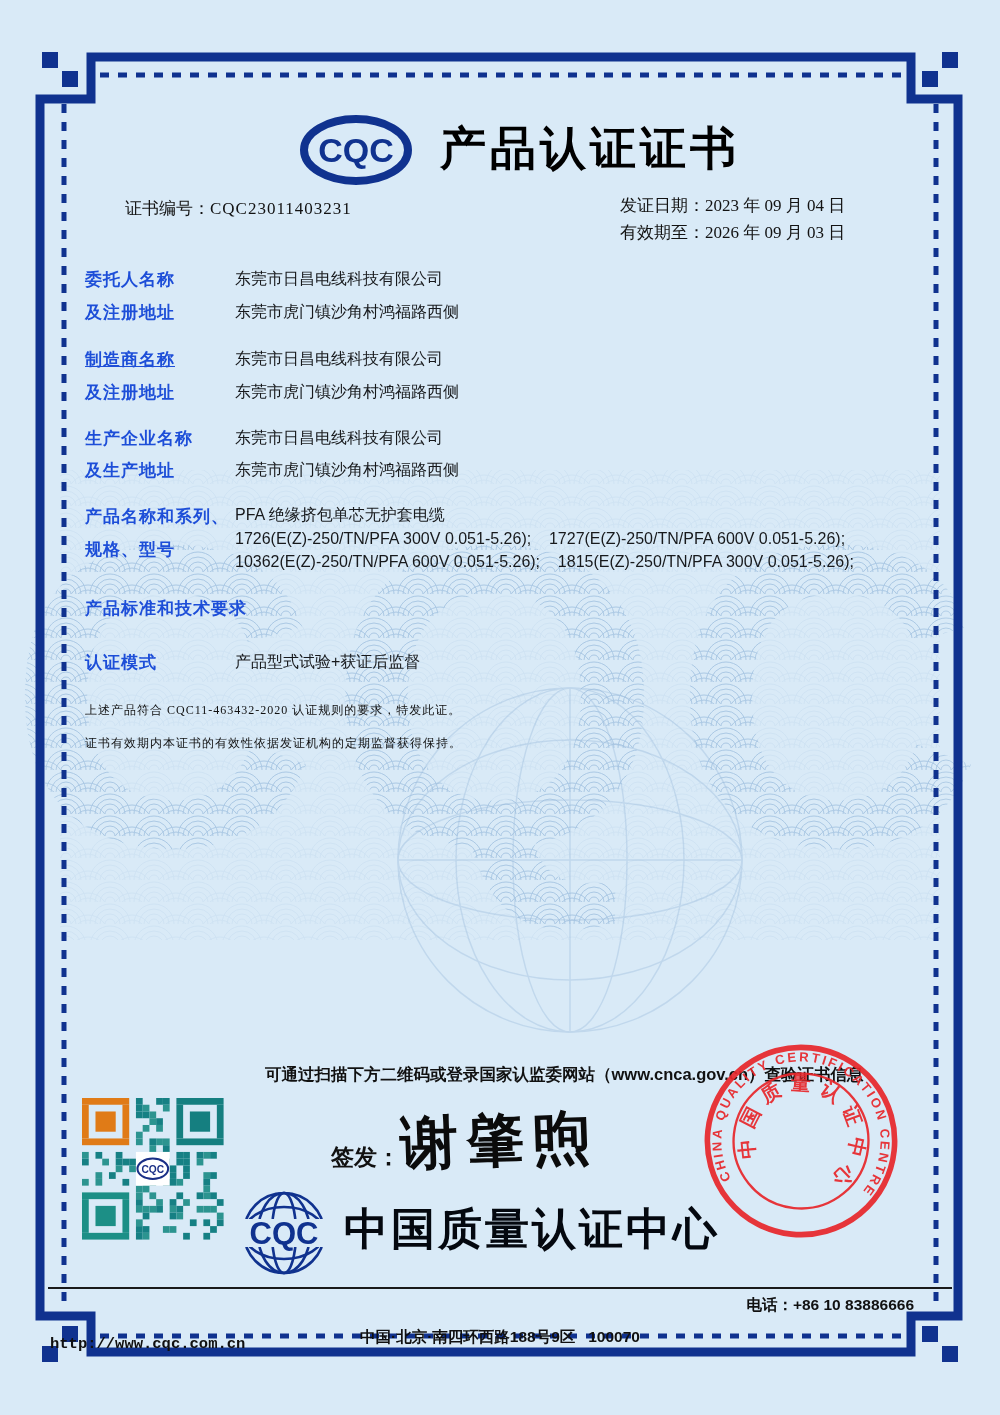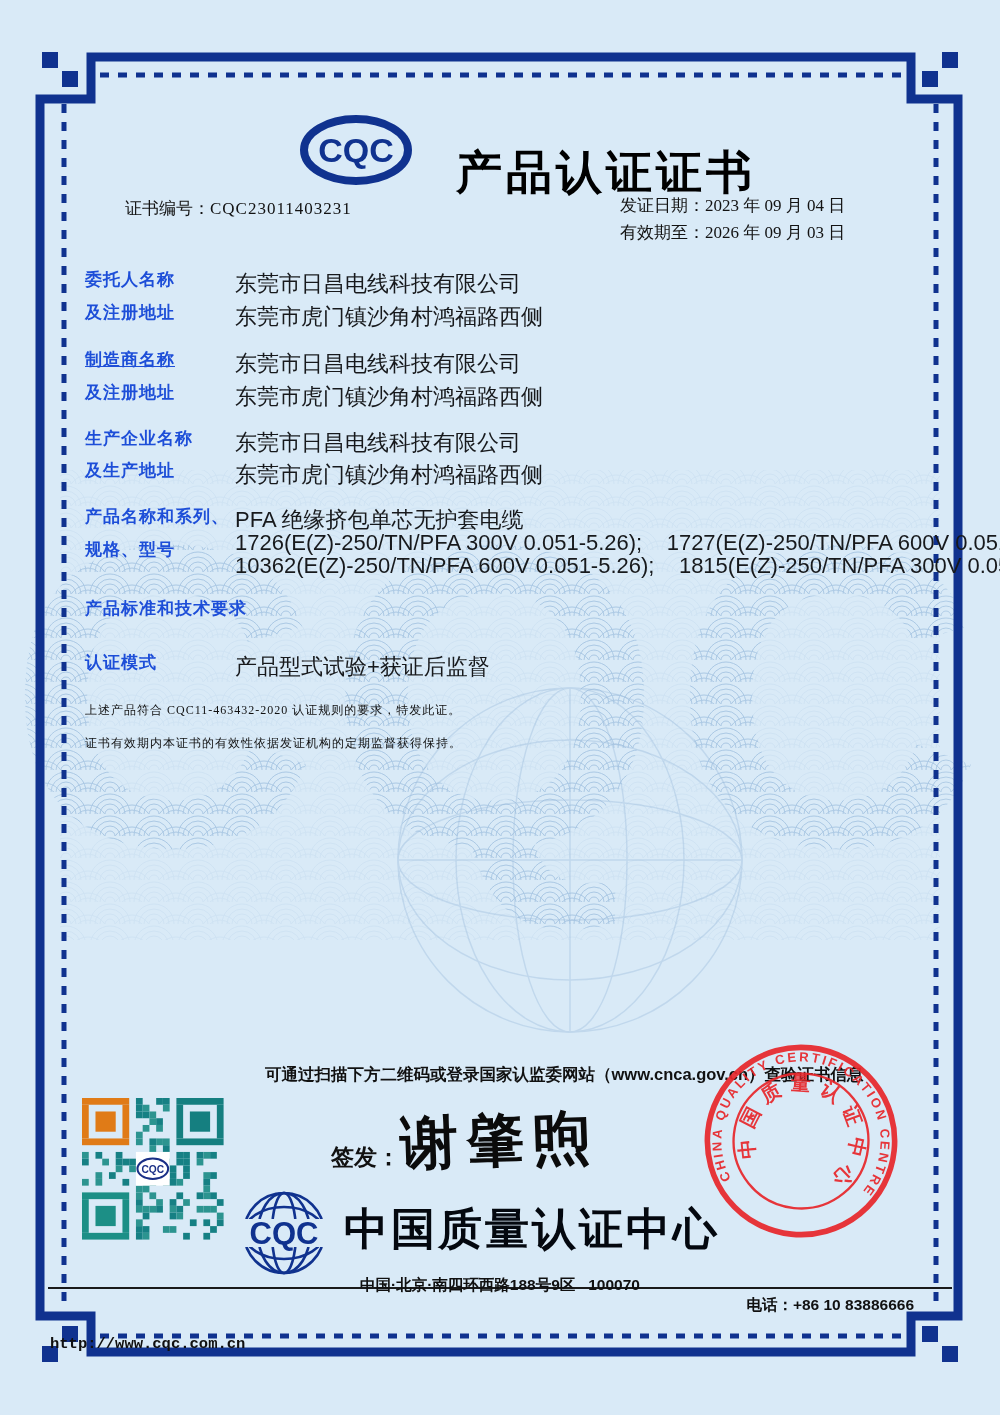--- a/index.html
+++ b/index.html
@@ -5,21 +5,21 @@
   html,body{margin:0;padding:0;}
   body{font-family:"Liberation Sans",sans-serif;}
   .page{position:relative;width:1000px;height:1415px;background:#d9eaf7;overflow:hidden;}
   .abs{position:absolute;}
   .pre{white-space:pre;}
   
   .title{font-size:46px;font-weight:bold;color:#000;letter-spacing:4px;}
   .meta{font-family:"Liberation Serif",serif;font-weight:normal;color:#121212;font-size:17px;}
   
   .flabel{font-size:17px;font-weight:bold;color:#1d4ed8;letter-spacing:1px;}
-  .fvalue{font-size:22px;color:#17191c;}
+  .fvalue{font-size:16px;color:#17191c;}
   .stmt{font-family:"Liberation Serif",serif;font-size:12px;color:#101010;letter-spacing:1px;}
   .note{font-size:16.5px;font-weight:bold;color:#111;z-index:3;}
   .sig-label{font-family:"Liberation Serif",serif;font-size:23px;font-weight:bold;color:#111;}
   .sig-name{font-family:"DejaVu Serif",serif;font-size:58px;font-weight:bold;color:#0b0b0b;transform:rotate(-2deg);letter-spacing:8px;}
   .issuer-name{font-size:44px;font-weight:bold;color:#04080f;letter-spacing:3px;}
   .footer-text{font-size:15.5px;font-weight:bold;color:#101010;}
   .footer-url{font-family:"Liberation Mono",monospace;font-size:15.5px;font-weight:bold;color:#101010;}
   .rule{background:#1a1a1a;height:2px;z-index:2;}
   svg{display:block;}
 </style>
@@ -77,21 +77,21 @@
         <rect x="942" y="1346" width="16" height="16"></rect>
       <rect x="62" y="1326" width="16" height="16"></rect>
         <rect x="42" y="1346" width="16" height="16"></rect>
     </g>
   </svg>
 
   <svg class="abs" style="left:298;top:112px;left:298px;z-index:2;" width="116" height="76" viewBox="0 0 116 76">
     <ellipse cx="58" cy="38" rx="52" ry="31" fill="none" stroke="#10328f" stroke-width="8"></ellipse>
     <text x="58" y="50" text-anchor="middle" font-family="Liberation Sans, sans-serif" font-weight="bold" font-size="34" fill="#10328f">CQC</text>
   </svg>
-  <div class="abs title" style="left:456px;top:118px;z-index:2;margin-top:24px;">产品认证证书</div>
+  <div class="abs title" style="left:440px;top:118px;z-index:2;">产品认证证书</div>
 
   <div class="abs meta" style="left:125px;top:197px;z-index:2;">
     <span>证书编号：</span><span style="letter-spacing:1px;">CQC23011403231</span>
   </div>
   <div class="abs meta" style="left:620px;top:194px;z-index:2;">
     <span>发证日期：</span><span>2023 年 09 月 04 日</span>
   </div>
   <div class="abs meta" style="left:620px;top:221px;z-index:2;">
     <span>有效期至：</span><span>2026 年 09 月 03 日</span>
   </div>
@@ -278,16 +278,16 @@
       <g transform="rotate(14 110 110)">
         <text font-family="Liberation Sans, sans-serif" font-size="21" font-weight="bold" fill="#e8262a" letter-spacing="9">
           <textPath href="#sealCNp" startOffset="50%" text-anchor="middle">中国质量认证中心</textPath>
         </text>
       </g>
     </g>
   </svg>
 
   <div class="abs rule" style="left:48px;top:1287px;width:904px;"></div>
   <div class="abs footer-url" style="left:50px;top:1295px;z-index:2;margin-top:40px;">http://www.cqc.com.cn</div>
-  <div class="abs footer-text pre" style="left:0;right:0;top:1275px;text-align:center;z-index:2;">中国·北京·南四环西路188号9区   100070</div>
+  <div class="abs footer-text pre" style="left:0;right:0;top:1327px;text-align:center;z-index:2;">中国·北京·南四环西路188号9区   100070</div>
   <div class="abs footer-text" style="right:86px;top:1295px;z-index:2;">电话：+86 10 83886666</div>
 
 </div>
 
 </body></html>

